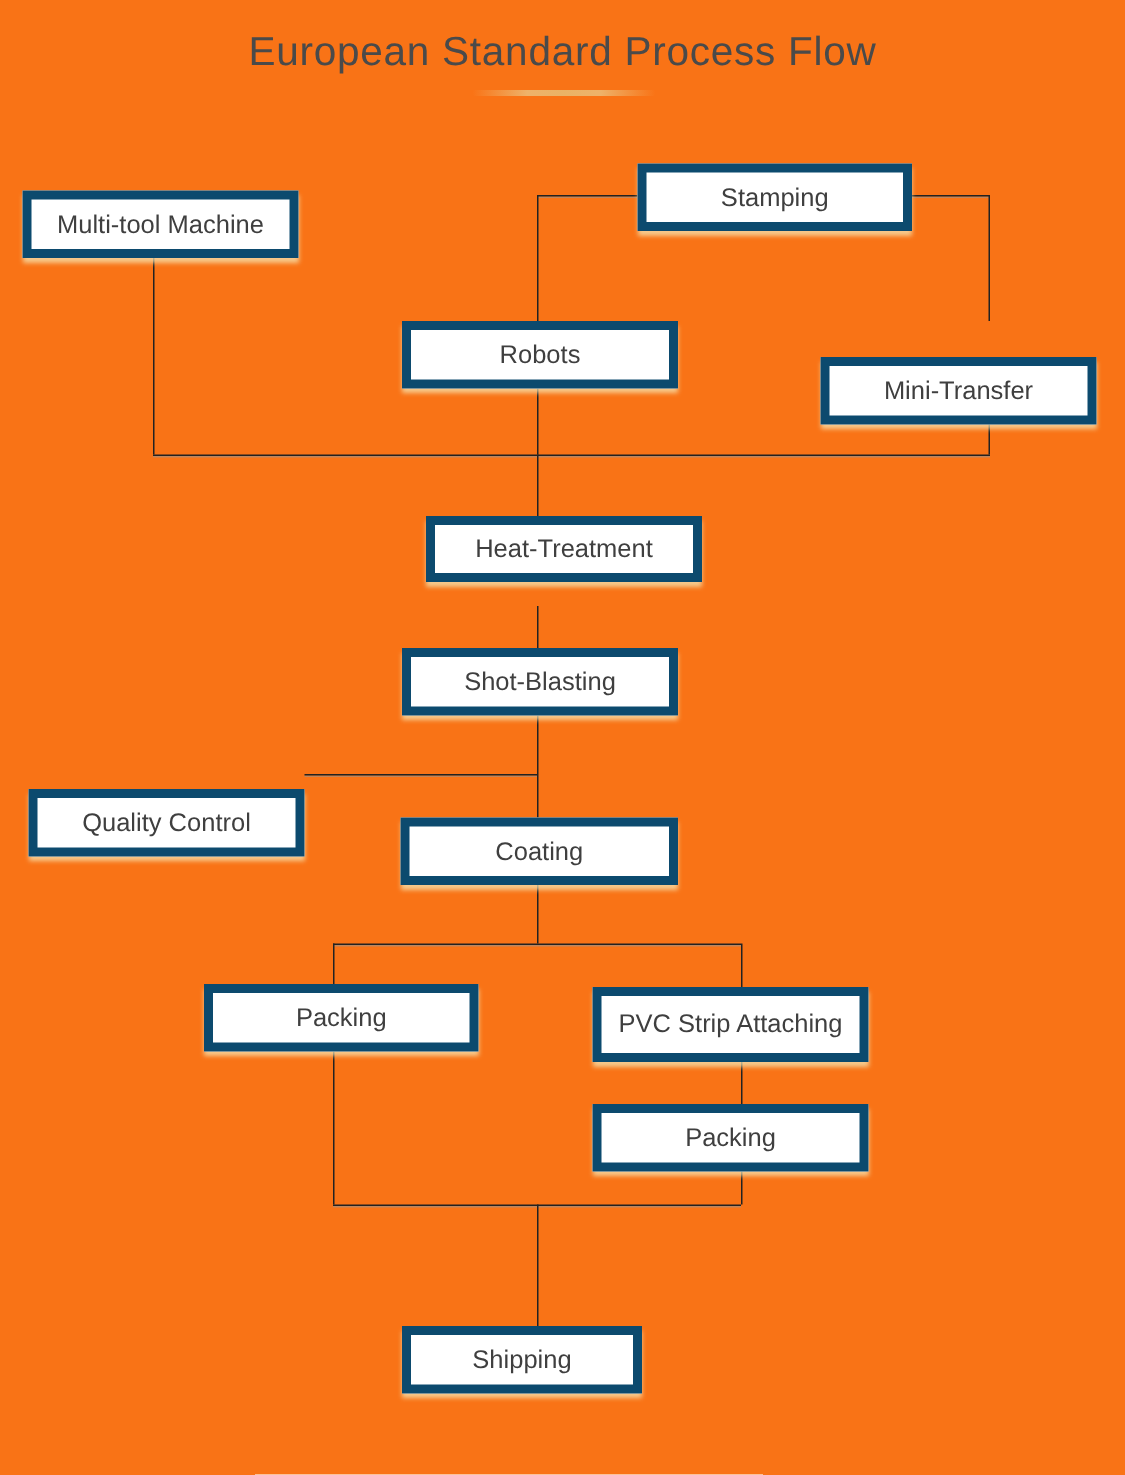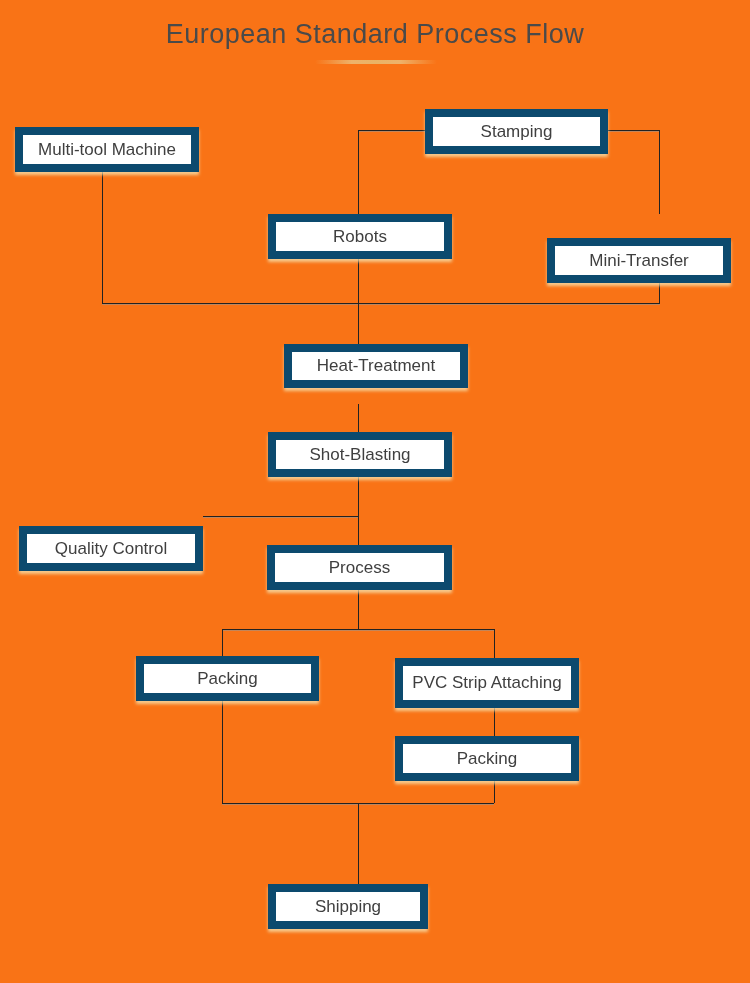--- a/index.html
+++ b/index.html
@@ -36,21 +36,21 @@
     background: linear-gradient(to right,
       rgba(238, 198, 140, 0) 0%,
       rgba(236, 189, 120, 0.85) 30%,
       rgba(233, 182, 106, 0.95) 50%,
       rgba(236, 189, 120, 0.85) 70%,
       rgba(238, 198, 140, 0) 100%);
   }
   .node {
     position: absolute;
     box-sizing: border-box;
-    border: 8px solid #0c4a6e;
+    border: 6px solid #0c4a6e;
     background: #ffffff;
     display: flex;
     align-items: center;
     justify-content: center;
     font-size: 17px;
     color: #3f3f3f;
     white-space: nowrap;
     box-shadow: 0 3px 3px rgba(246, 231, 180, 0.75);
     z-index: 2;
   }
@@ -97,19 +97,19 @@
   <div class="line hline" style="top:803px; left:222px; width:272px;"></div>
   <div class="line vline" style="left:358px; top:803px; height:81px;"></div>
 
   <div class="node" style="left:15px;  top:127px; width:184px; height:45px;">Multi-tool Machine</div>
   <div class="node" style="left:425px; top:109px; width:183px; height:45px;">Stamping</div>
   <div class="node" style="left:268px; top:214px; width:184px; height:45px;">Robots</div>
   <div class="node" style="left:547px; top:214px; width:184px; height:45px;margin-top:24px;">Mini-Transfer</div>
   <div class="node" style="left:268px; top:344px; width:184px; height:44px;margin-left:16px;">Heat-Treatment</div>
   <div class="node" style="left:268px; top:432px; width:184px; height:45px;">Shot-Blasting</div>
   <div class="node" style="left:19px;  top:494px; width:184px; height:45px;margin-top:32px;">Quality Control</div>
-  <div class="node" style="left:267px; top:545px; width:185px; height:45px;">Process</div>
+  <div class="node" style="left:267px; top:545px; width:185px; height:45px;">Coating</div>
   <div class="node" style="left:136px; top:656px; width:183px; height:45px;">Packing</div>
   <div class="node" style="left:395px; top:658px; width:184px; height:50px;">PVC Strip Attaching</div>
   <div class="node" style="left:395px; top:736px; width:184px; height:45px;">Packing</div>
   <div class="node" style="left:268px; top:884px; width:160px; height:45px;">Shipping</div>
 
 </div>
 
 </body></html>

